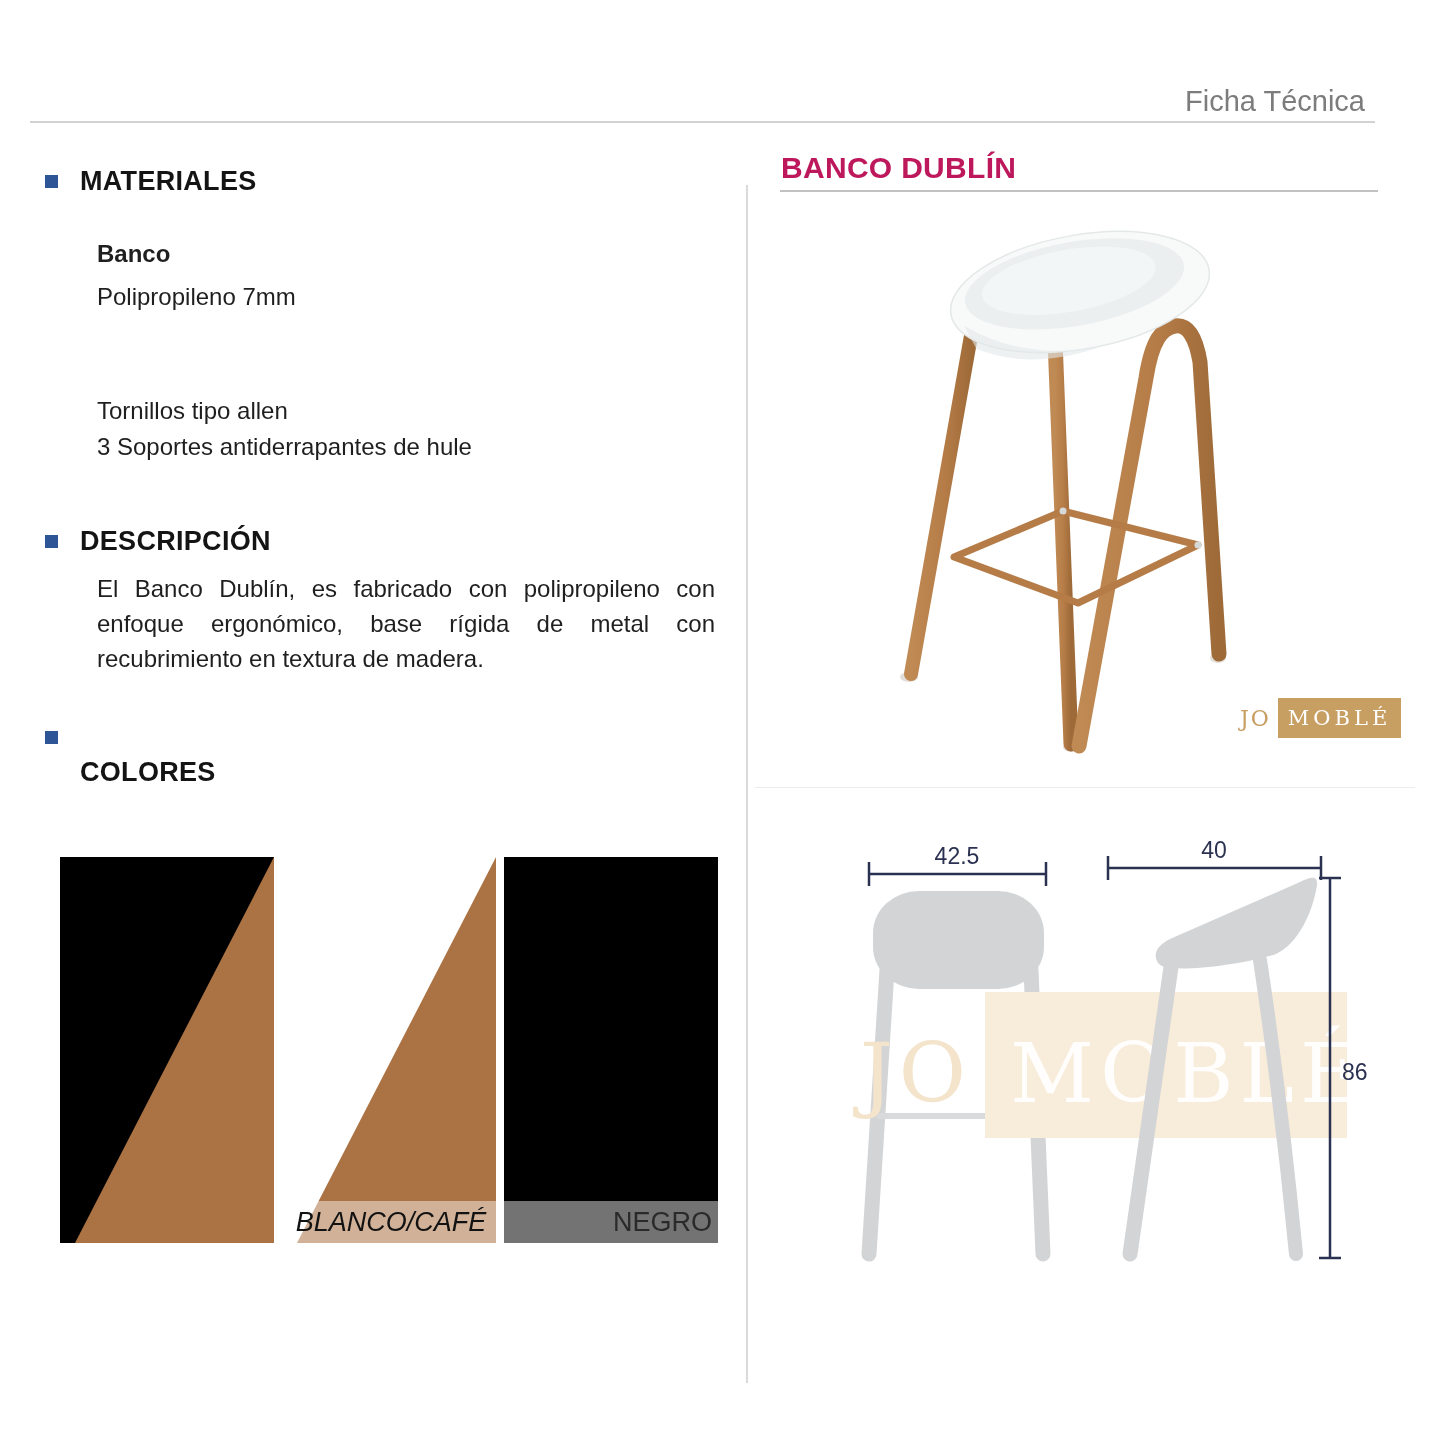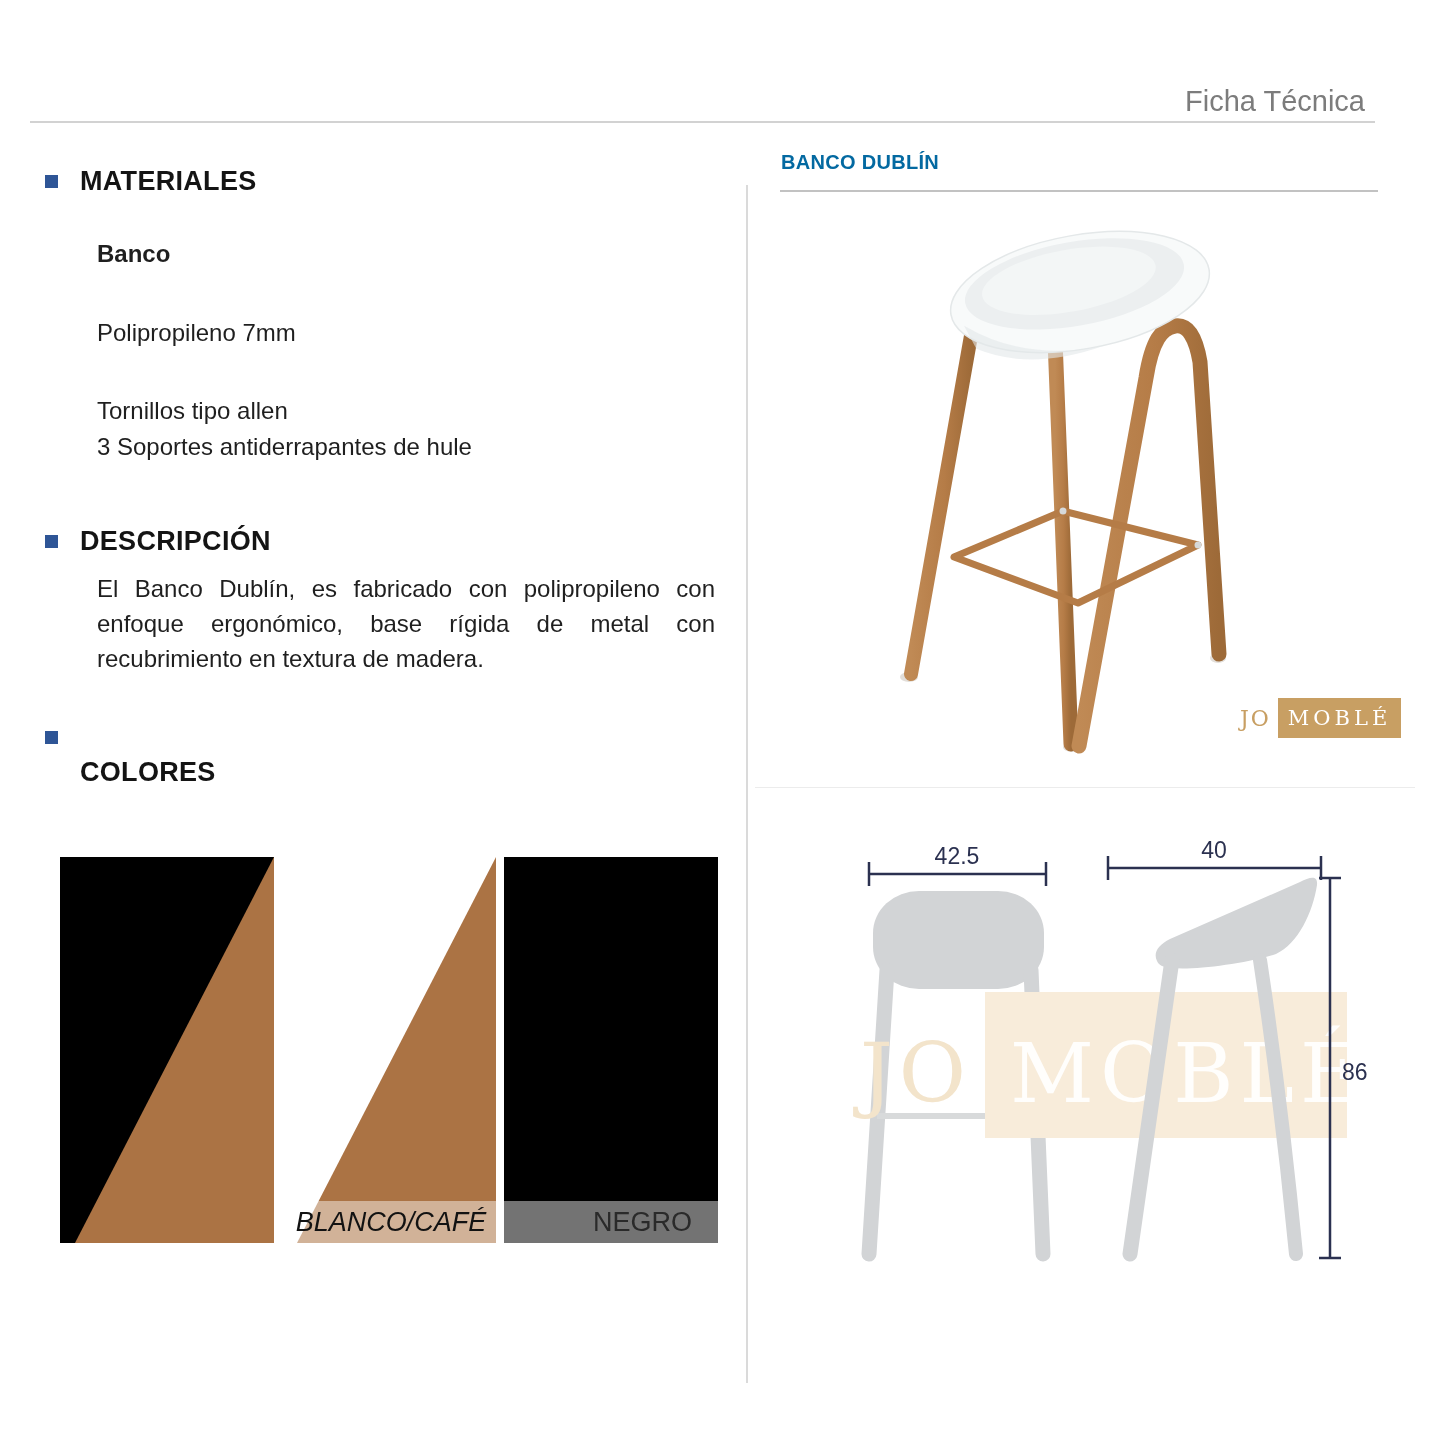--- a/index.html
+++ b/index.html
@@ -27,21 +27,21 @@
   .swatch{top:857px;width:214px;height:386px;overflow:hidden;background:#000;}
   .tri{position:absolute;left:0;top:0;right:0;bottom:0;
        clip-path:polygon(100% 0,100% 100%,7% 100%);background:#ab7344;}
   .sw-bar{position:absolute;left:0;right:0;bottom:0;height:42px;
           background:rgba(255,255,255,0.45);font-size:27px;line-height:43px;color:#121212;}
   .sw-bar.r{text-align:right;padding-right:7px;}
   .sw-bar.l{text-align:center;padding-left:4px;font-style:italic;}
 
   
   .vdivider{left:746px;top:185px;width:2px;height:1198px;background:#dadada;}
-  .prod-title{left:781px;top:151px;font-size:20px;font-weight:bold;color:#0369a1;letter-spacing:0.3px;}
+  .prod-title{left:781px;top:151px;font-size:30px;font-weight:bold;color:#be185d;letter-spacing:0.3px;}
   .hline-prod{top:190px;left:780px;width:598px;border-top:2px solid #c2c2c2;height:0;}
   .hline-mid{top:787px;left:755px;width:660px;border-top:1px solid #ececec;height:0;}
 
   .logo{left:1240px;top:698px;display:flex;align-items:center;}
   .logo-jo{font-family:"DejaVu Serif",serif;font-size:22px;color:#c89f63;letter-spacing:2px;margin-right:7px;}
   .logo-box{background:#c89f63;color:#ffffff;font-family:"DejaVu Serif",serif;font-size:21px;
             letter-spacing:4px;padding:8px 10px;}
   svg text{font-family:"Liberation Sans",sans-serif;}
   .wm{font-family:"DejaVu Serif",serif;}
 </style>
@@ -51,41 +51,41 @@
 <div class="page">
 
   <div class="abs doc-title">Ficha Técnica</div>
   <div class="abs hline-top"></div>
 
   <div class="abs vdivider"></div>
 
   <div class="abs bullet" style="left:45px;top:175px;"></div>
   <div class="abs sec-h" style="left:80px;top:166px;">MATERIALES</div>
   <div class="abs body-txt bold" style="left:97px;top:240px;">Banco</div>
-  <div class="abs body-txt mat-item" style="left:97px;top:280px;margin-top:36px;">Polipropileno 7mm</div>
+  <div class="abs body-txt mat-item" style="left:97px;top:280px;">Polipropileno 7mm</div>
   <div class="abs body-txt mat-item" style="left:97px;top:394px;">Tornillos tipo allen</div>
   <div class="abs body-txt mat-item" style="left:97px;top:430px;">3 Soportes antiderrapantes de hule</div>
 
   <div class="abs bullet" style="left:45px;top:535px;"></div>
   <div class="abs sec-h" style="left:80px;top:526px;">DESCRIPCIÓN</div>
   <div class="abs body-txt desc-p" style="left:97px;top:571px;">El Banco Dublín, es fabricado con polipropileno con enfoque ergonómico, base rígida de metal con recubrimiento en textura de madera.</div>
 
   <div class="abs bullet" style="left:45px;top:731px;"></div>
   <div class="abs sec-h" style="left:80px;top:722px;margin-top:35px;">COLORES</div>
 
   <div class="abs swatch" style="left: 60px; background: rgb(0, 0, 0);">
     <div class="tri" style="background: rgb(171, 115, 68);"></div>
   </div>
   <div class="abs swatch" style="left: 282px; background: rgb(255, 255, 255);">
     <div class="tri" style="background: rgb(171, 115, 68);"></div>
     <div class="sw-bar l">BLANCO/CAFÉ</div>
   </div>
   <div class="abs swatch" style="left: 504px; background: rgb(0, 0, 0);">
 
-    <div class="sw-bar r" style="padding-right:26px;color:#2a2a2a;">NEGRO</div>
+    <div class="sw-bar r" style="padding-right:6px;color:#2a2a2a;">NEGRO</div>
   </div>
 
   <div class="abs prod-title">BANCO DUBLÍN</div>
   <div class="abs hline-prod"></div>
 
   <svg class="abs" style="left:850px;top:225px;" width="440" height="535" viewBox="850 225 440 535">
     <defs>
       <linearGradient id="wood" x1="0" y1="0" x2="1" y2="0">
         <stop offset="0" stop-color="#c08a55"></stop>
         <stop offset="0.55" stop-color="#b57c47"></stop>

